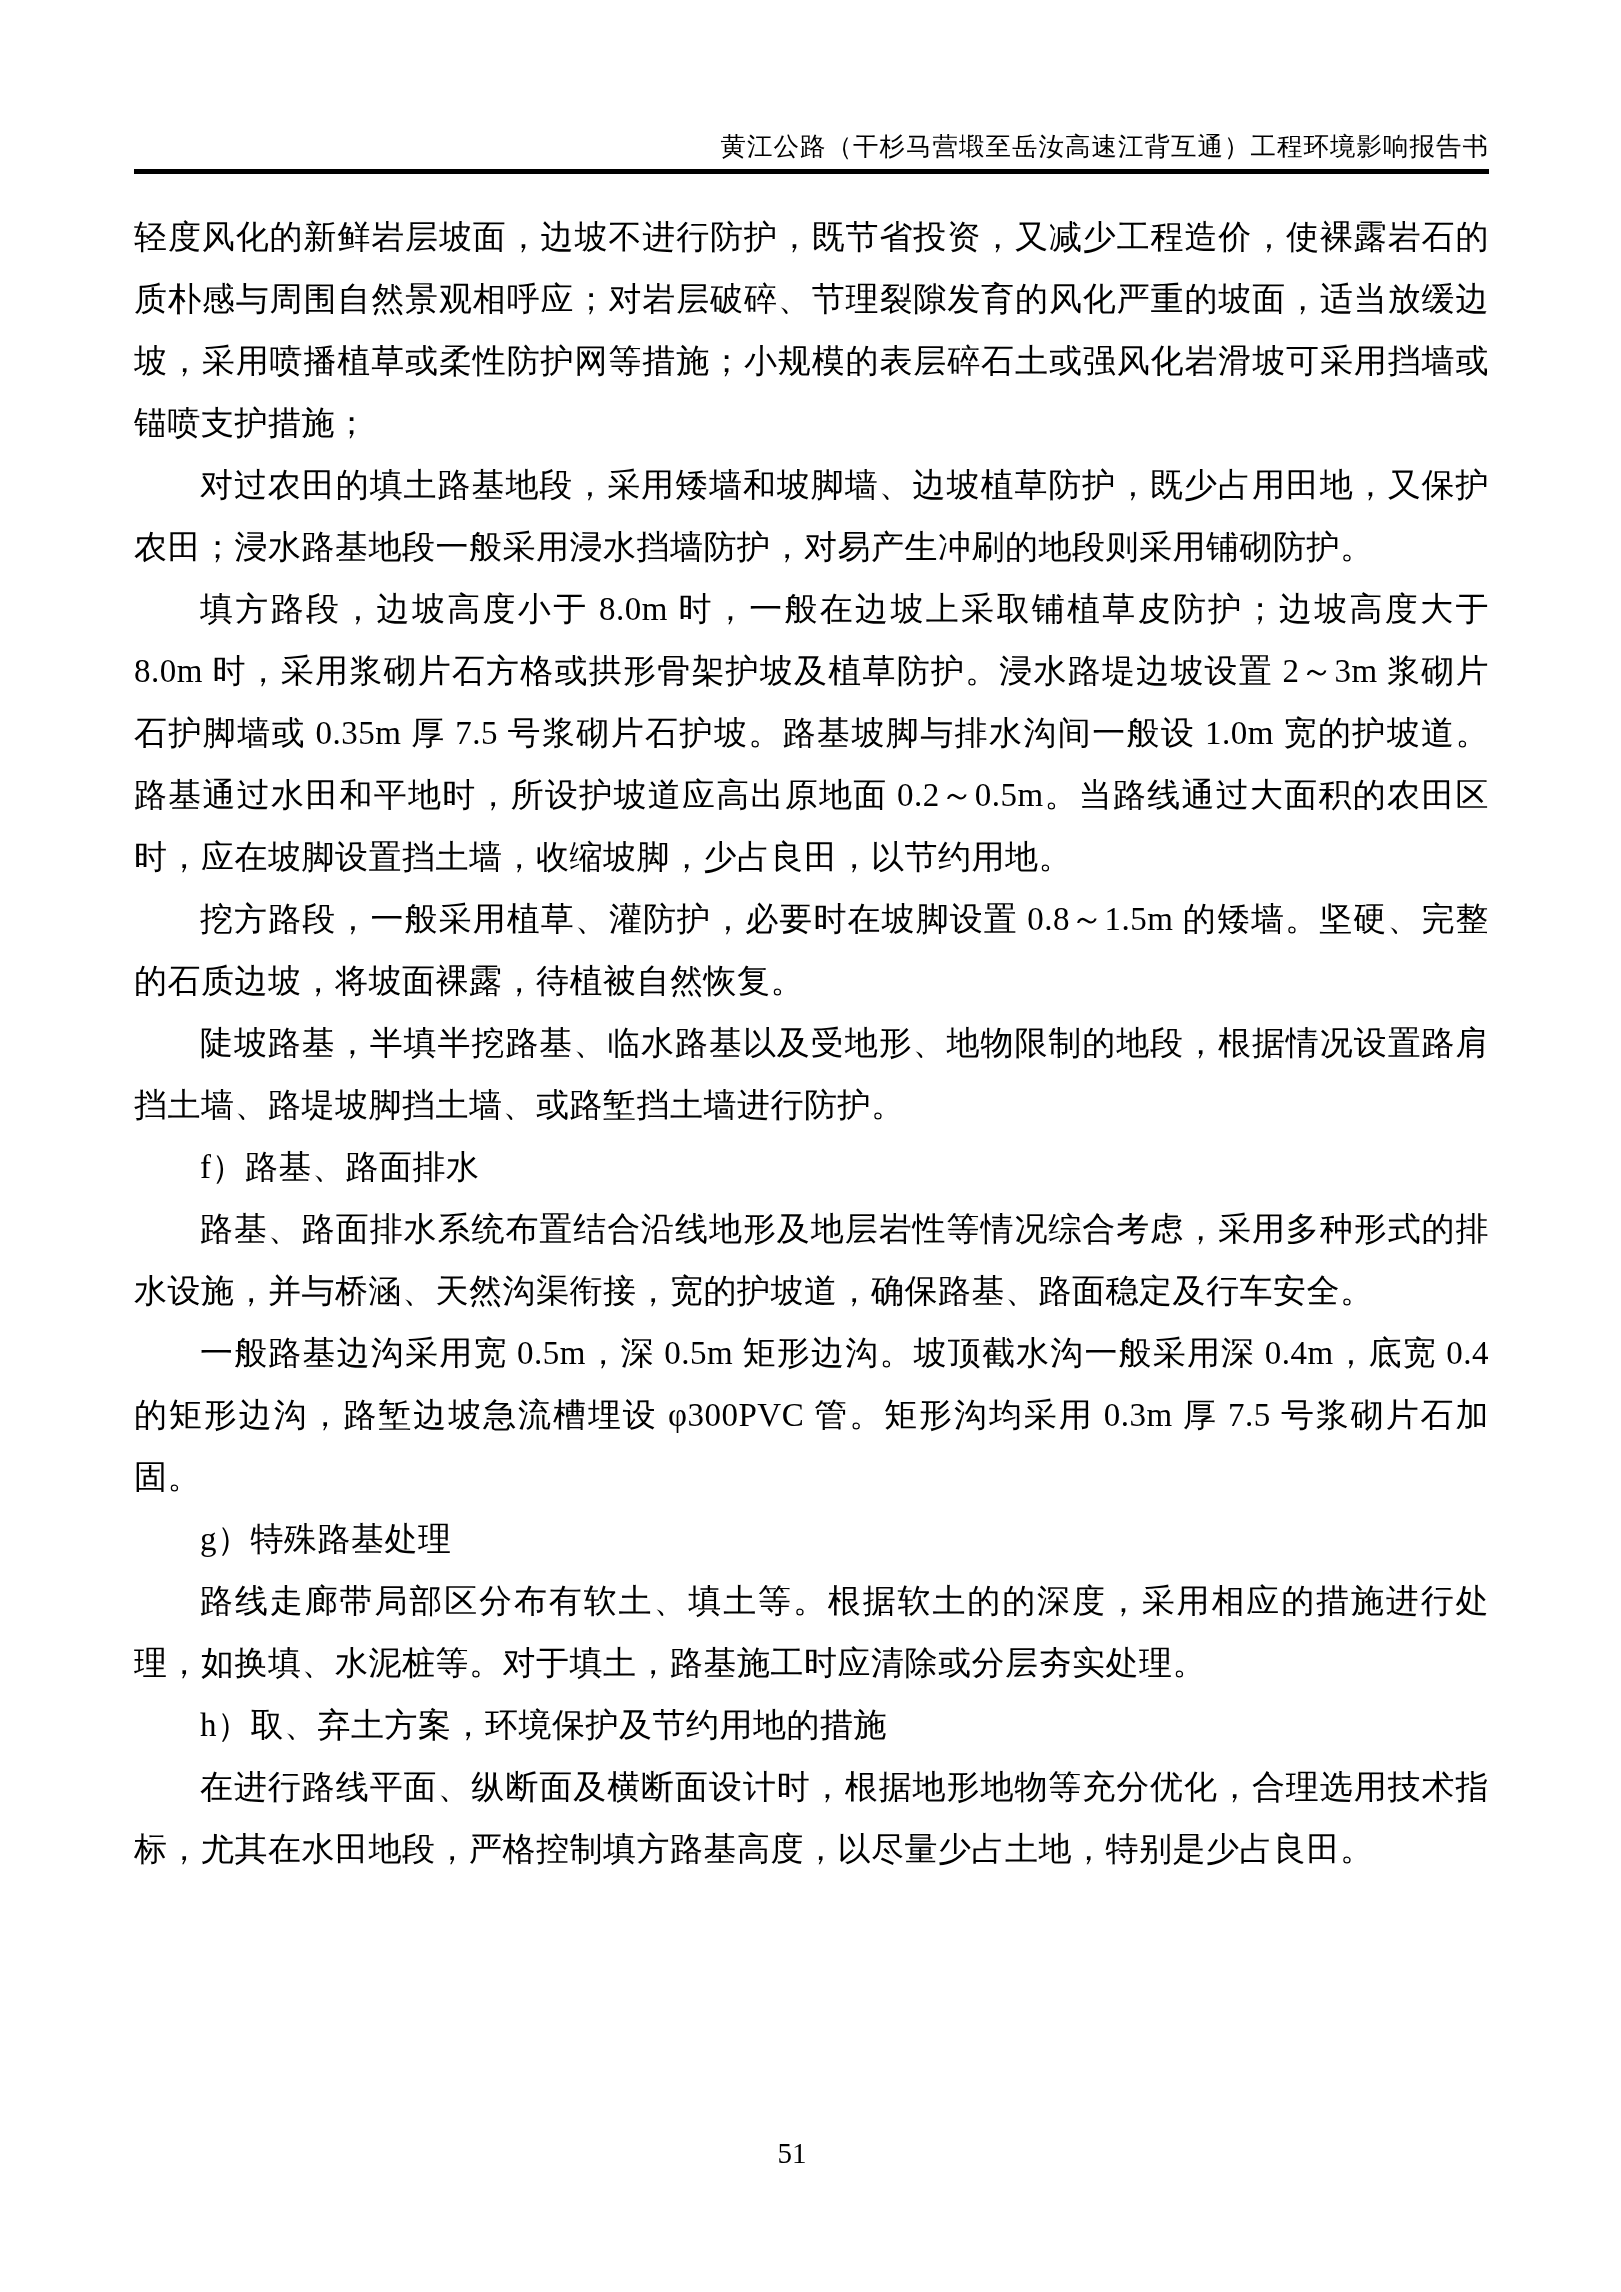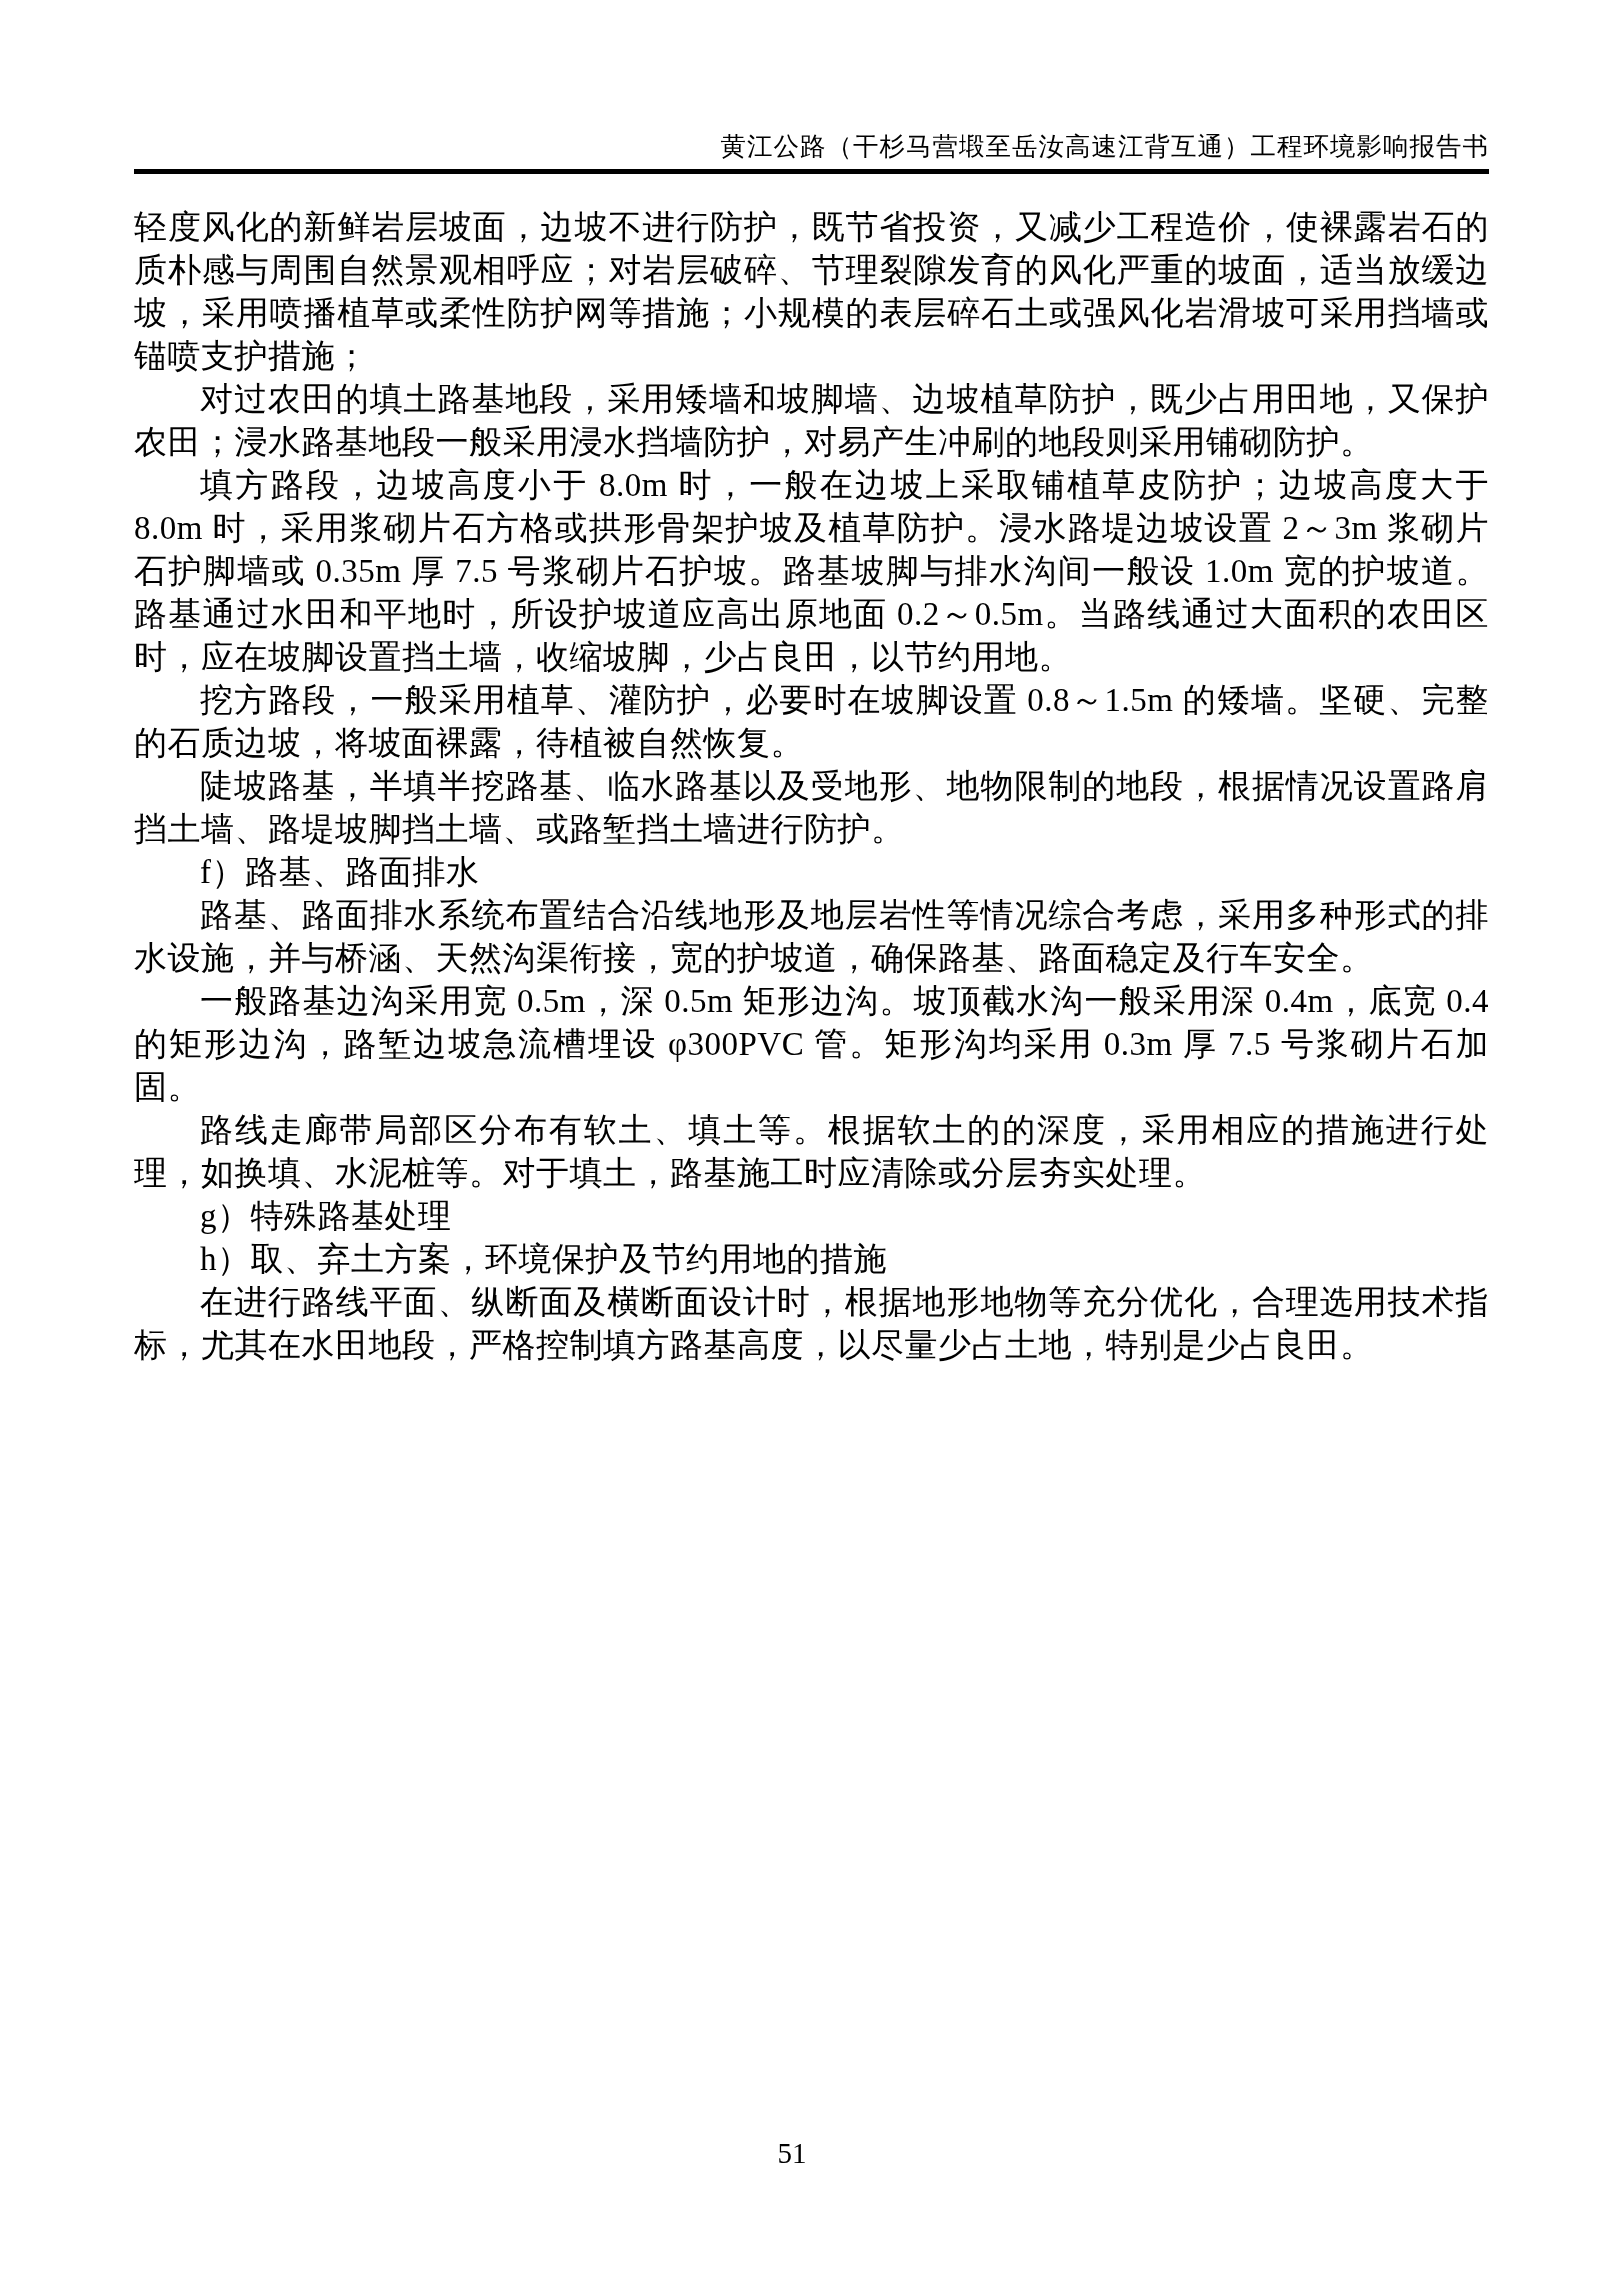--- a/index.html
+++ b/index.html
@@ -33,21 +33,21 @@
     margin-top: 6.9px;
     height: 4.9px;
     background: #000000;
   }
   .content {
     position: absolute;
     left: 134px;
     top: 206px;
     width: 1355px;
     font-size: 33px;
-    line-height: 43px;
+    line-height: 62px;
     letter-spacing: 0.5px;
     text-align: justify;
     color: #000000;
   }
   .content p {
     margin: 0;
     padding: 0;
     text-indent: 2em;
   }
   .content p.no-indent {
@@ -75,22 +75,22 @@
 
   <div class="content">
     <p class="no-indent">轻度风化的新鲜岩层坡面，边坡不进行防护，既节省投资，又减少工程造价，使裸露岩石的质朴感与周围自然景观相呼应；对岩层破碎、节理裂隙发育的风化严重的坡面，适当放缓边坡，采用喷播植草或柔性防护网等措施；小规模的表层碎石土或强风化岩滑坡可采用挡墙或锚喷支护措施；</p>
     <p>对过农田的填土路基地段，采用矮墙和坡脚墙、边坡植草防护，既少占用田地，又保护农田；浸水路基地段一般采用浸水挡墙防护，对易产生冲刷的地段则采用铺砌防护。</p>
     <p>填方路段，边坡高度小于 8.0m 时，一般在边坡上采取铺植草皮防护；边坡高度大于 8.0m 时，采用浆砌片石方格或拱形骨架护坡及植草防护。浸水路堤边坡设置 2～3m 浆砌片石护脚墙或 0.35m 厚 7.5 号浆砌片石护坡。路基坡脚与排水沟间一般设 1.0m 宽的护坡道。路基通过水田和平地时，所设护坡道应高出原地面 0.2～0.5m。当路线通过大面积的农田区时，应在坡脚设置挡土墙，收缩坡脚，少占良田，以节约用地。</p>
     <p>挖方路段，一般采用植草、灌防护，必要时在坡脚设置 0.8～1.5m 的矮墙。坚硬、完整的石质边坡，将坡面裸露，待植被自然恢复。</p>
     <p>陡坡路基，半填半挖路基、临水路基以及受地形、地物限制的地段，根据情况设置路肩挡土墙、路堤坡脚挡土墙、或路堑挡土墙进行防护。</p>
     <p>f）路基、路面排水</p>
     <p>路基、路面排水系统布置结合沿线地形及地层岩性等情况综合考虑，采用多种形式的排水设施，并与桥涵、天然沟渠衔接，宽的护坡道，确保路基、路面稳定及行车安全。</p>
     <p>一般路基边沟采用宽 0.5m，深 0.5m 矩形边沟。坡顶截水沟一般采用深 0.4m，底宽 0.4 的矩形边沟，路堑边坡急流槽埋设 φ300PVC 管。矩形沟均采用 0.3m 厚 7.5 号浆砌片石加固。</p>
+    <p>g）特殊路基处理</p>
     <p>路线走廊带局部区分布有软土、填土等。根据软土的的深度，采用相应的措施进行处理，如换填、水泥桩等。对于填土，路基施工时应清除或分层夯实处理。</p>
-    <p>g）特殊路基处理</p>
     <p>h）取、弃土方案，环境保护及节约用地的措施</p>
     <p>在进行路线平面、纵断面及横断面设计时，根据地形地物等充分优化，合理选用技术指标，尤其在水田地段，严格控制填方路基高度，以尽量少占土地，特别是少占良田。</p>
   </div>
 
   <div class="footer">
     <span>51</span>
   </div>
 
 </div>
 

